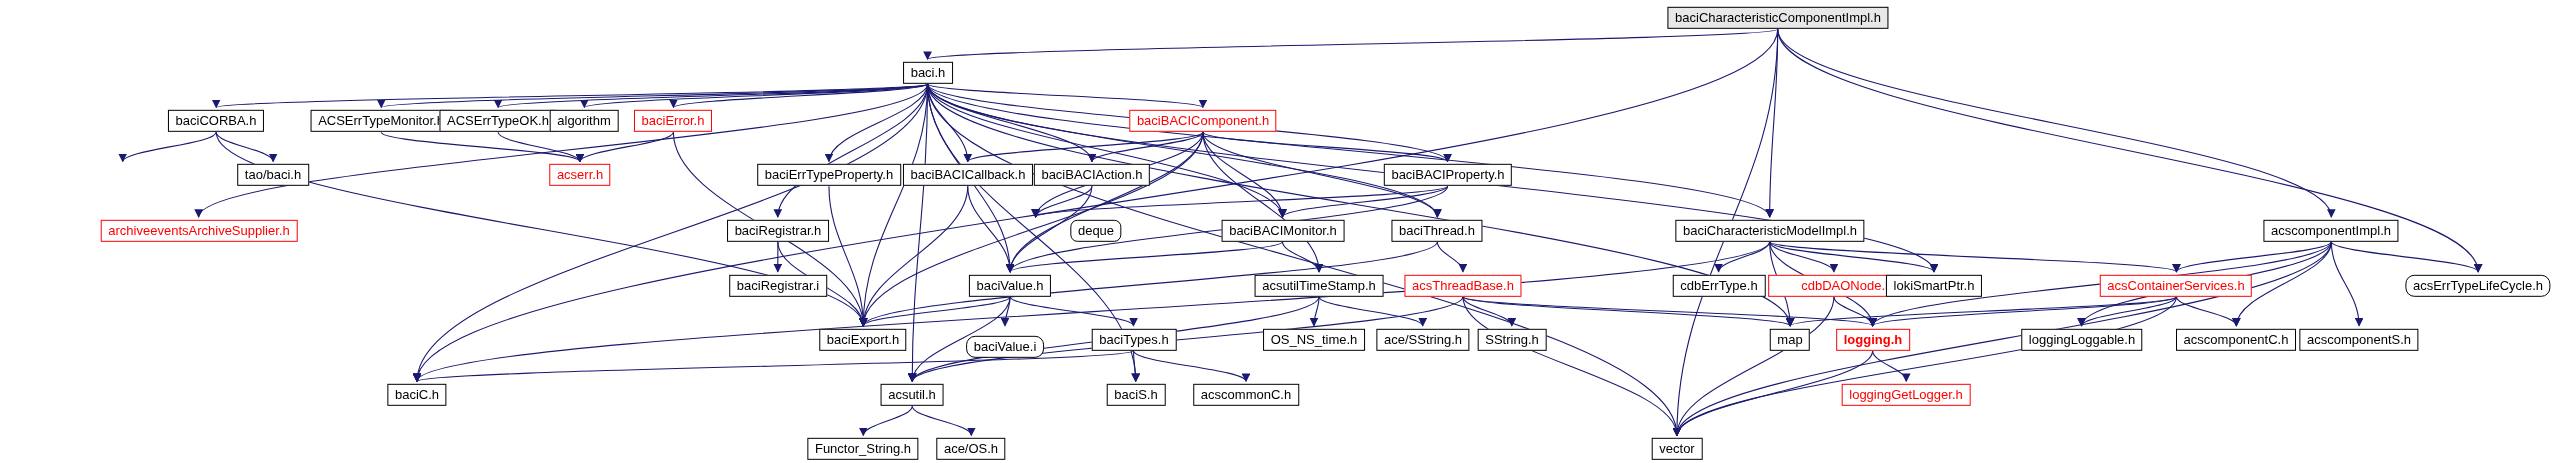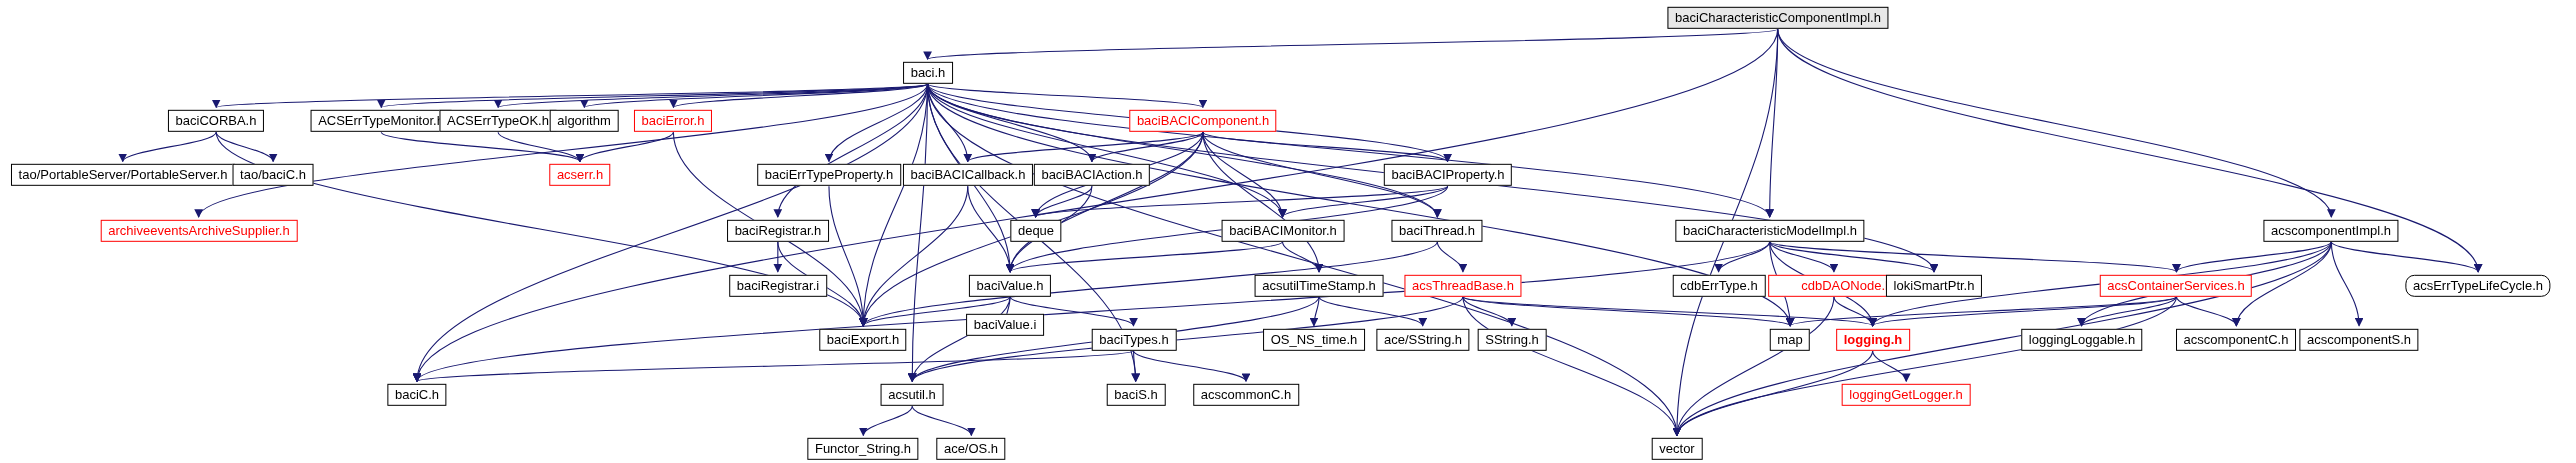--- a/index.html
+++ b/index.html
@@ -161,45 +161,44 @@
     </svg>
 
 <div class="node root" style="left: 1778px; top: 18px;">baciCharacteristicComponentImpl.h</div>
     <div class="node" style="left: 928px; top: 73px;">baci.h</div>
     <div class="node" style="left: 216px; top: 121px;">baciCORBA.h</div>
     <div class="node" style="left: 381px; top: 121px;">ACSErrTypeMonitor.h</div>
     <div class="node" style="left: 498px; top: 121px;">ACSErrTypeOK.h</div>
     <div class="node" style="left: 584px; top: 121px;">algorithm</div>
     <div class="node truncated" style="left: 673px; top: 121px;">baciError.h</div>
     <div class="node truncated" style="left: 1203px; top: 121px;">baciBACIComponent.h</div>
-    <div class="node" style="left: 123px; top: 175px;">tao/PortableServer/PortableServer.h</div>
-    <div class="node" style="left: 273px; top: 175px;">tao/baciC.h</div>
+    <div class="node" style="left: 273px; top: 175px;">tao/baci.h</div>
     <div class="node truncated" style="left: 580px; top: 175px;">acserr.h</div>
     <div class="node" style="left: 829px; top: 175px;">baciErrTypeProperty.h</div>
     <div class="node" style="left: 968px; top: 175px;">baciBACICallback.h</div>
     <div class="node" style="left: 1092px; top: 175px;">baciBACIAction.h</div>
     <div class="node" style="left: 1448px; top: 175px;">baciBACIProperty.h</div>
     <div class="node truncated" style="left: 199px; top: 231px;">archiveeventsArchiveSupplier.h</div>
     <div class="node" style="left: 778px; top: 231px;">baciRegistrar.h</div>
-    <div class="node" style="left: 1036px; top: 231px;">deque</div>
+    <div class="node" style="left: 1096px; top: 231px; border-radius: 7px;">deque</div>
     <div class="node" style="left: 1283px; top: 231px;">baciBACIMonitor.h</div>
     <div class="node" style="left: 1437px; top: 231px;">baciThread.h</div>
     <div class="node" style="left: 1770px; top: 231px;">baciCharacteristicModelImpl.h</div>
     <div class="node" style="left: 2331px; top: 231px;">acscomponentImpl.h</div>
     <div class="node" style="left: 778px; top: 286px;">baciRegistrar.i</div>
     <div class="node" style="left: 1010px; top: 286px;">baciValue.h</div>
     <div class="node" style="left: 1319px; top: 286px;">acsutilTimeStamp.h</div>
     <div class="node truncated" style="left: 1463px; top: 286px;">acsThreadBase.h</div>
     <div class="node" style="left: 1719px; top: 286px;">cdbErrType.h</div>
     <div class="node truncated" style="left: 1834px; top: 286px; padding-left: 32px;">cdbDAONode.h</div>
     <div class="node" style="left: 1934px; top: 286px;">lokiSmartPtr.h</div>
     <div class="node truncated" style="left: 2176px; top: 286px;">acsContainerServices.h</div>
     <div class="node" style="left: 2478px; top: 286px; border-radius: 9px;">acsErrTypeLifeCycle.h</div>
     <div class="node" style="left: 863px; top: 340px;">baciExport.h</div>
-    <div class="node" style="left: 1005px; top: 325px;">baciValue.i</div>
+    <div class="node" style="left: 1005px; top: 347px; border-radius: 9px;">baciValue.i</div>
     <div class="node" style="left: 1134px; top: 340px;">baciTypes.h</div>
     <div class="node" style="left: 1314px; top: 340px;">OS_NS_time.h</div>
     <div class="node" style="left: 1423px; top: 340px;">ace/SString.h</div>
     <div class="node" style="left: 1512px; top: 340px;">SString.h</div>
     <div class="node" style="left: 1790px; top: 340px;">map</div>
     <div class="node truncated" style="left: 1873px; top: 340px; font-weight: bold;">logging.h</div>
     <div class="node" style="left: 2082px; top: 340px;">loggingLoggable.h</div>
     <div class="node" style="left: 2236px; top: 340px;">acscomponentC.h</div>
     <div class="node" style="left: 2359px; top: 340px;">acscomponentS.h</div>
     <div class="node" style="left: 417px; top: 395px;">baciC.h</div>

